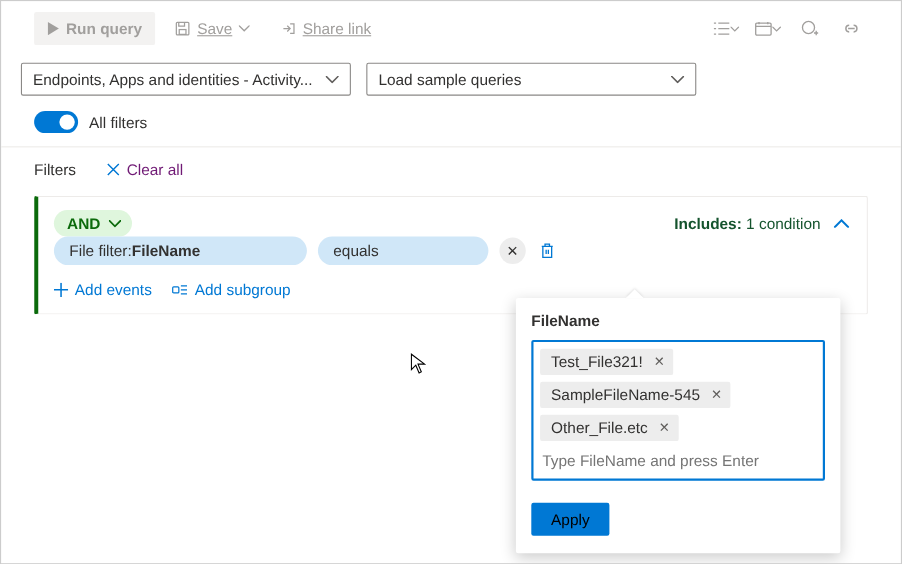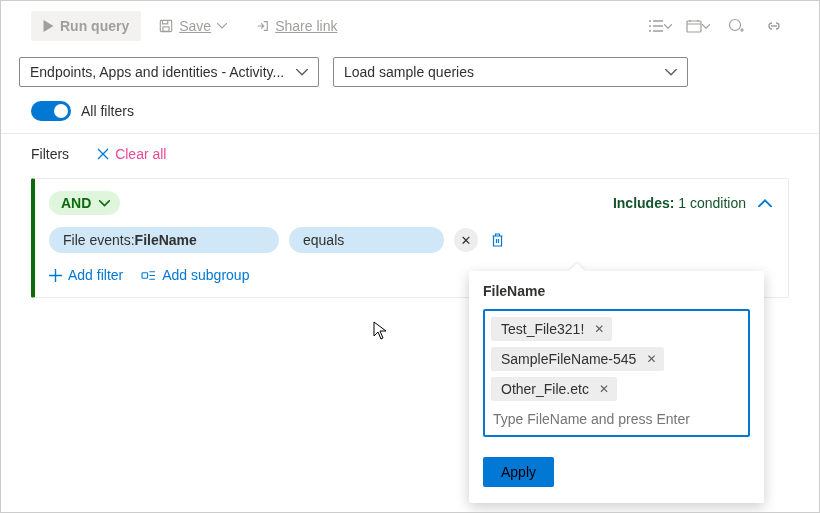--- a/index.html
+++ b/index.html
@@ -10,38 +10,38 @@
   .run-btn { display: inline-flex; align-items: center; gap: 6px; padding: 7px 12px; background: #f3f2f1; border: none; color: #a19f9d; font-size: 14px; font-weight: 600; border-radius: 2px; }
   .run-btn svg { fill: #a19f9d; }
   .ghost-btn { display: inline-flex; align-items: center; gap: 6px; padding: 5px 10px; background: transparent; border: none; color: #a19f9d; font-size: 14px; text-decoration: underline; }
   .toolbar-spacer { flex: 1; }
   .icon-btn { display: inline-flex; align-items: center; justify-content: center; width: 30px; height: 28px; background: transparent; border: none; color: #a19f9d; }
 
   
   .dropdowns { display: flex; gap: 14px; padding: 6px 18px 14px; }
   .dd { display: flex; align-items: center; justify-content: space-between; border: 1px solid #8a8886; border-radius: 2px; padding: 6px 10px; font-size: 14px; color: #323130; background: #fff; }
   .dd1 { width: 300px; }
-  .dd2 { width: 355px; }
+  .dd2 { width: 300px; }
 
   
   .toggle-row { display: flex; align-items: center; gap: 10px; padding: 0 30px 12px; }
   .toggle { width: 40px; height: 20px; background: #0078d4; border-radius: 10px; position: relative; }
   .toggle::after { content: ""; position: absolute; width: 14px; height: 14px; background: #fff; border-radius: 50%; right: 3px; top: 3px; }
   .toggle-row span { font-size: 14px; color: #323130; }
 
   .sep { border: none; border-top: 1px solid #edebe9; margin: 0 0 8px 0; }
 
   
   .filters-head { display: flex; align-items: center; gap: 28px; padding: 4px 30px 16px; }
   .filters-head .lbl { font-size: 14px; color: #323130; font-weight:400;}
-  .clear-all { display: inline-flex; align-items: center; gap: 6px; color: #ec4899; font-size: 14px; border: none; background: transparent; }
+  .clear-all { display: inline-flex; align-items: center; gap: 6px; color: #701a75; font-size: 14px; border: none; background: transparent; }
 
   
   .card { margin: 0 30px; border: 1px solid #edebe9; border-left: 4px solid #0b6a0b; border-radius: 2px; padding: 12px 16px 14px 14px; position: relative; background:#fff;}
-  .card-head { display: flex; align-items: center; justify-content: space-between; margin-bottom: 12px; }
+  .card-head { display: flex; align-items: center; justify-content: space-between; }
   .and-pill { display: inline-flex; align-items: center; gap: 8px; background: #dff6dd; color: #0b6a0b; font-weight: 600; font-size: 14px; padding: 4px 10px 4px 12px; border-radius: 14px; }
   .includes { font-size: 14px; color: #14532d; }
   .includes b { font-weight: 600; }
 
   .chips-row { display:flex; align-items:center; gap:10px; margin-bottom:14px;}
   .chip { display:inline-flex; align-items:center; background:#d0e7f8; border-radius:14px; padding:5px 14px; font-size:14px; color:#323130;}
   .chip.big { width:230px;}
   .chip.mid { width:155px;}
   .chip.gray { background:#ededed; width:195px; color:#605e5c;}
   .chip .bold { font-weight:600;}
@@ -200,21 +200,21 @@
       <button style="background:transparent;border:none;">
         <span><svg width="14" height="8" viewBox="0 0 10 6">
               <path d="M0 6 L5 1 L10 6" fill="none" stroke="#0078d4" stroke-width="1.4"></path>
             </svg></span>
       </button>
     </div>
   </div>
 
   <div class="chips-row">
     <div class="chip big">
-      <span>File events: </span>
+      <span>File filter: </span>
         <span class="bold">FileName</span>
     </div>
     <div class="chip mid">
       <span>equals</span>
     </div>
     <button class="mini-x">
       <span>✕</span>
     </button>
     <button class="trash">
       <span><svg width="15" height="16" viewBox="0 0 14 16" fill="none" stroke="#0078d4" stroke-width="1.2">
@@ -223,21 +223,21 @@
     </button>
   </div>
 
   <div class="card-actions">
     <button class="link-btn">
       <span>
           <svg width="13" height="13" viewBox="0 0 12 12" stroke="#0078d4" stroke-width="1.3">
             <path d="M6 0 V12 M0 6 H12"></path>
           </svg>
         </span>
-      <span>Add filter</span>
+      <span>Add events</span>
     </button>
     <button class="link-btn">
       <span>
           <svg width="15" height="13" viewBox="0 0 16 14" fill="none" stroke="#0078d4" stroke-width="1.2">
             <rect x="1" y="4" width="6" height="6" rx="1"></rect>
             <path d="M9 7 H15 M9 3 H15 M9 11 H15"></path>
           </svg>
         </span>
       <span>Add subgroup</span>
     </button>

